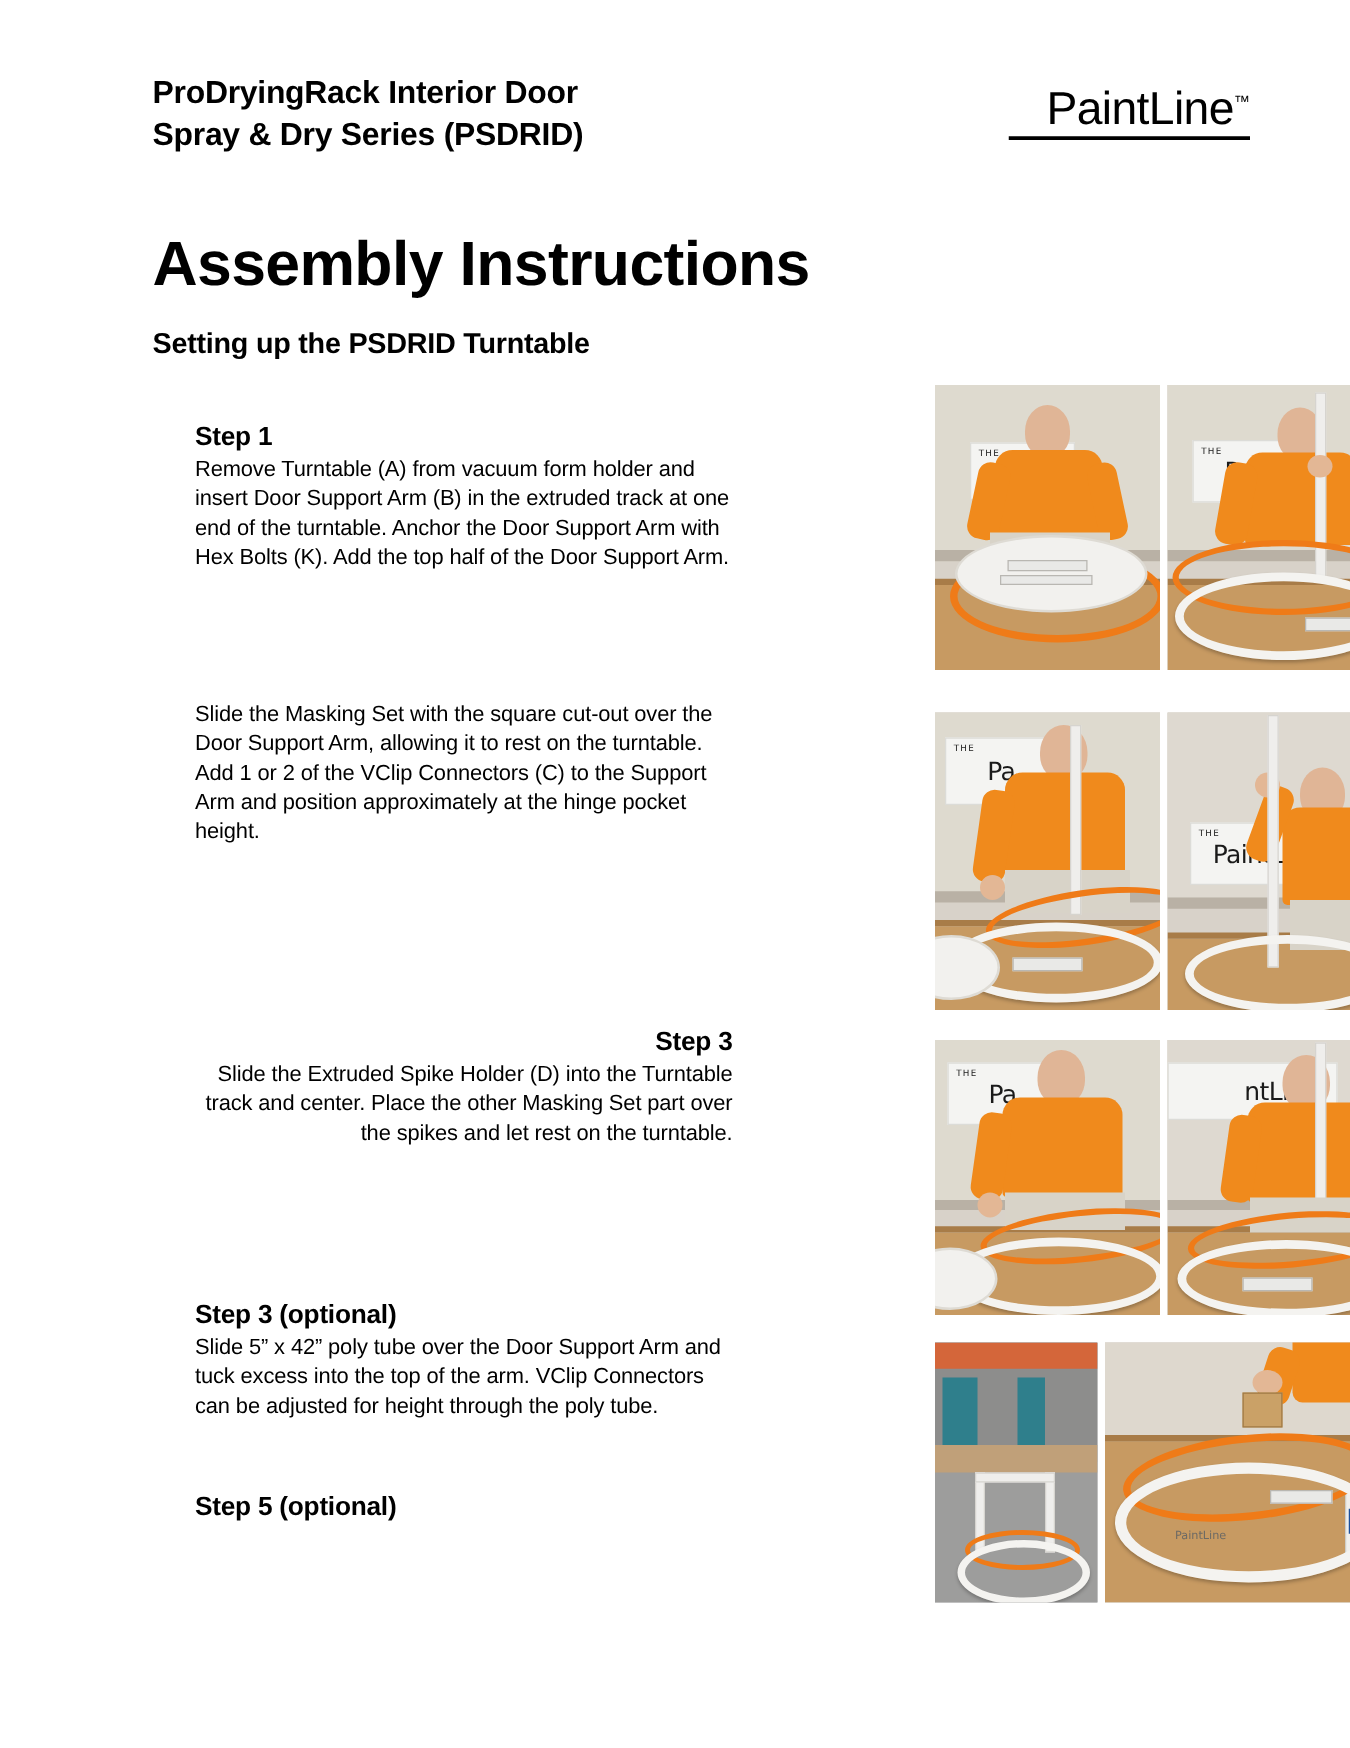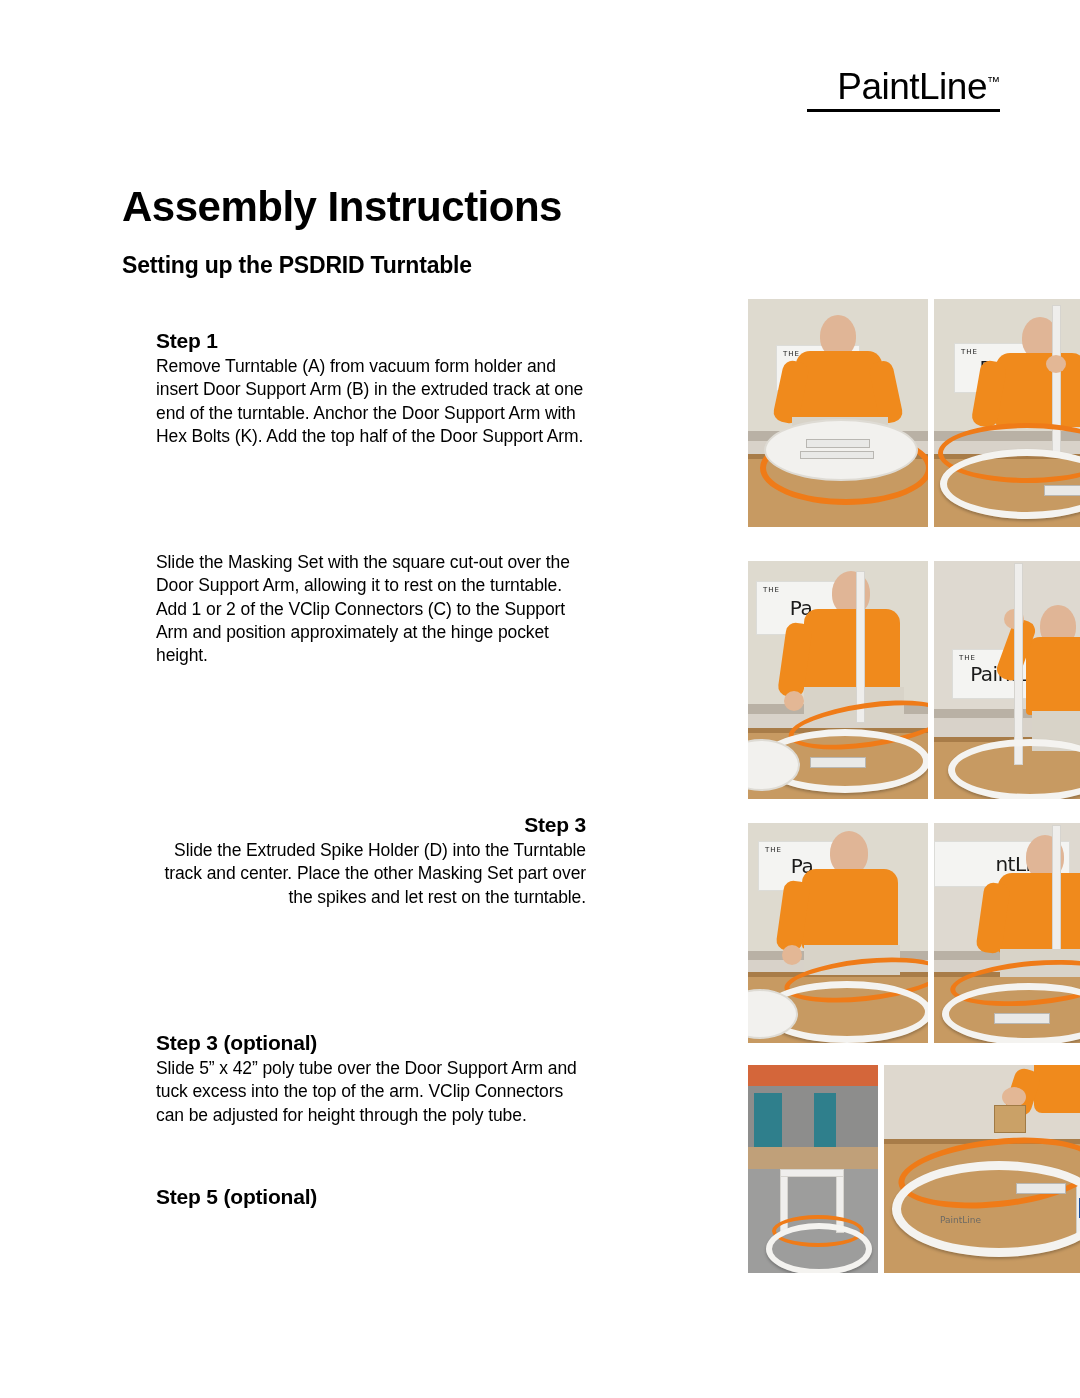--- a/index.html
+++ b/index.html
@@ -57,21 +57,21 @@
   }
   .brand-rule {
     height: 3px;
     background: #000;
     margin-top: 4px;
     width: 193px;
     margin-left: auto;
   }
 
   .doc-title {
-    font-size: 42px;
+    font-size: 50px;
     font-weight: bold;
     letter-spacing: -0.5px;
     margin: 6px 0 17px 0;
     line-height: 1.1;
   }
   .section-title {
     font-size: 23px;
     font-weight: bold;
     margin: 22px 0 0 0;
     letter-spacing: -0.2px;
@@ -152,20 +152,24 @@
   }
   .pole { position:absolute; background:#efeeec; border:1px solid #d6d4cf; }
   .label-strip { position:absolute; background:#e9e9e7; border:1px solid #b9b7b2; }
 </style>
 </head>
 <body>
 
 <div class="page">
 
   <div class="header">
+    <div class="product-title">
+      <div>ProDryingRack Interior Door</div>
+      <div>Spray &amp; Dry Series (PSDRID)</div>
+    </div>
     <div class="brand">
       <div class="brand-wordmark"><span>PaintLine</span><span class="tm">™</span></div>
       <div class="brand-rule"></div>
     </div>
   </div>
 
   <div class="doc-title">Assembly Instructions</div>
   <div class="section-title">Setting up the PSDRID Turntable</div>
 
   <div class="content">

